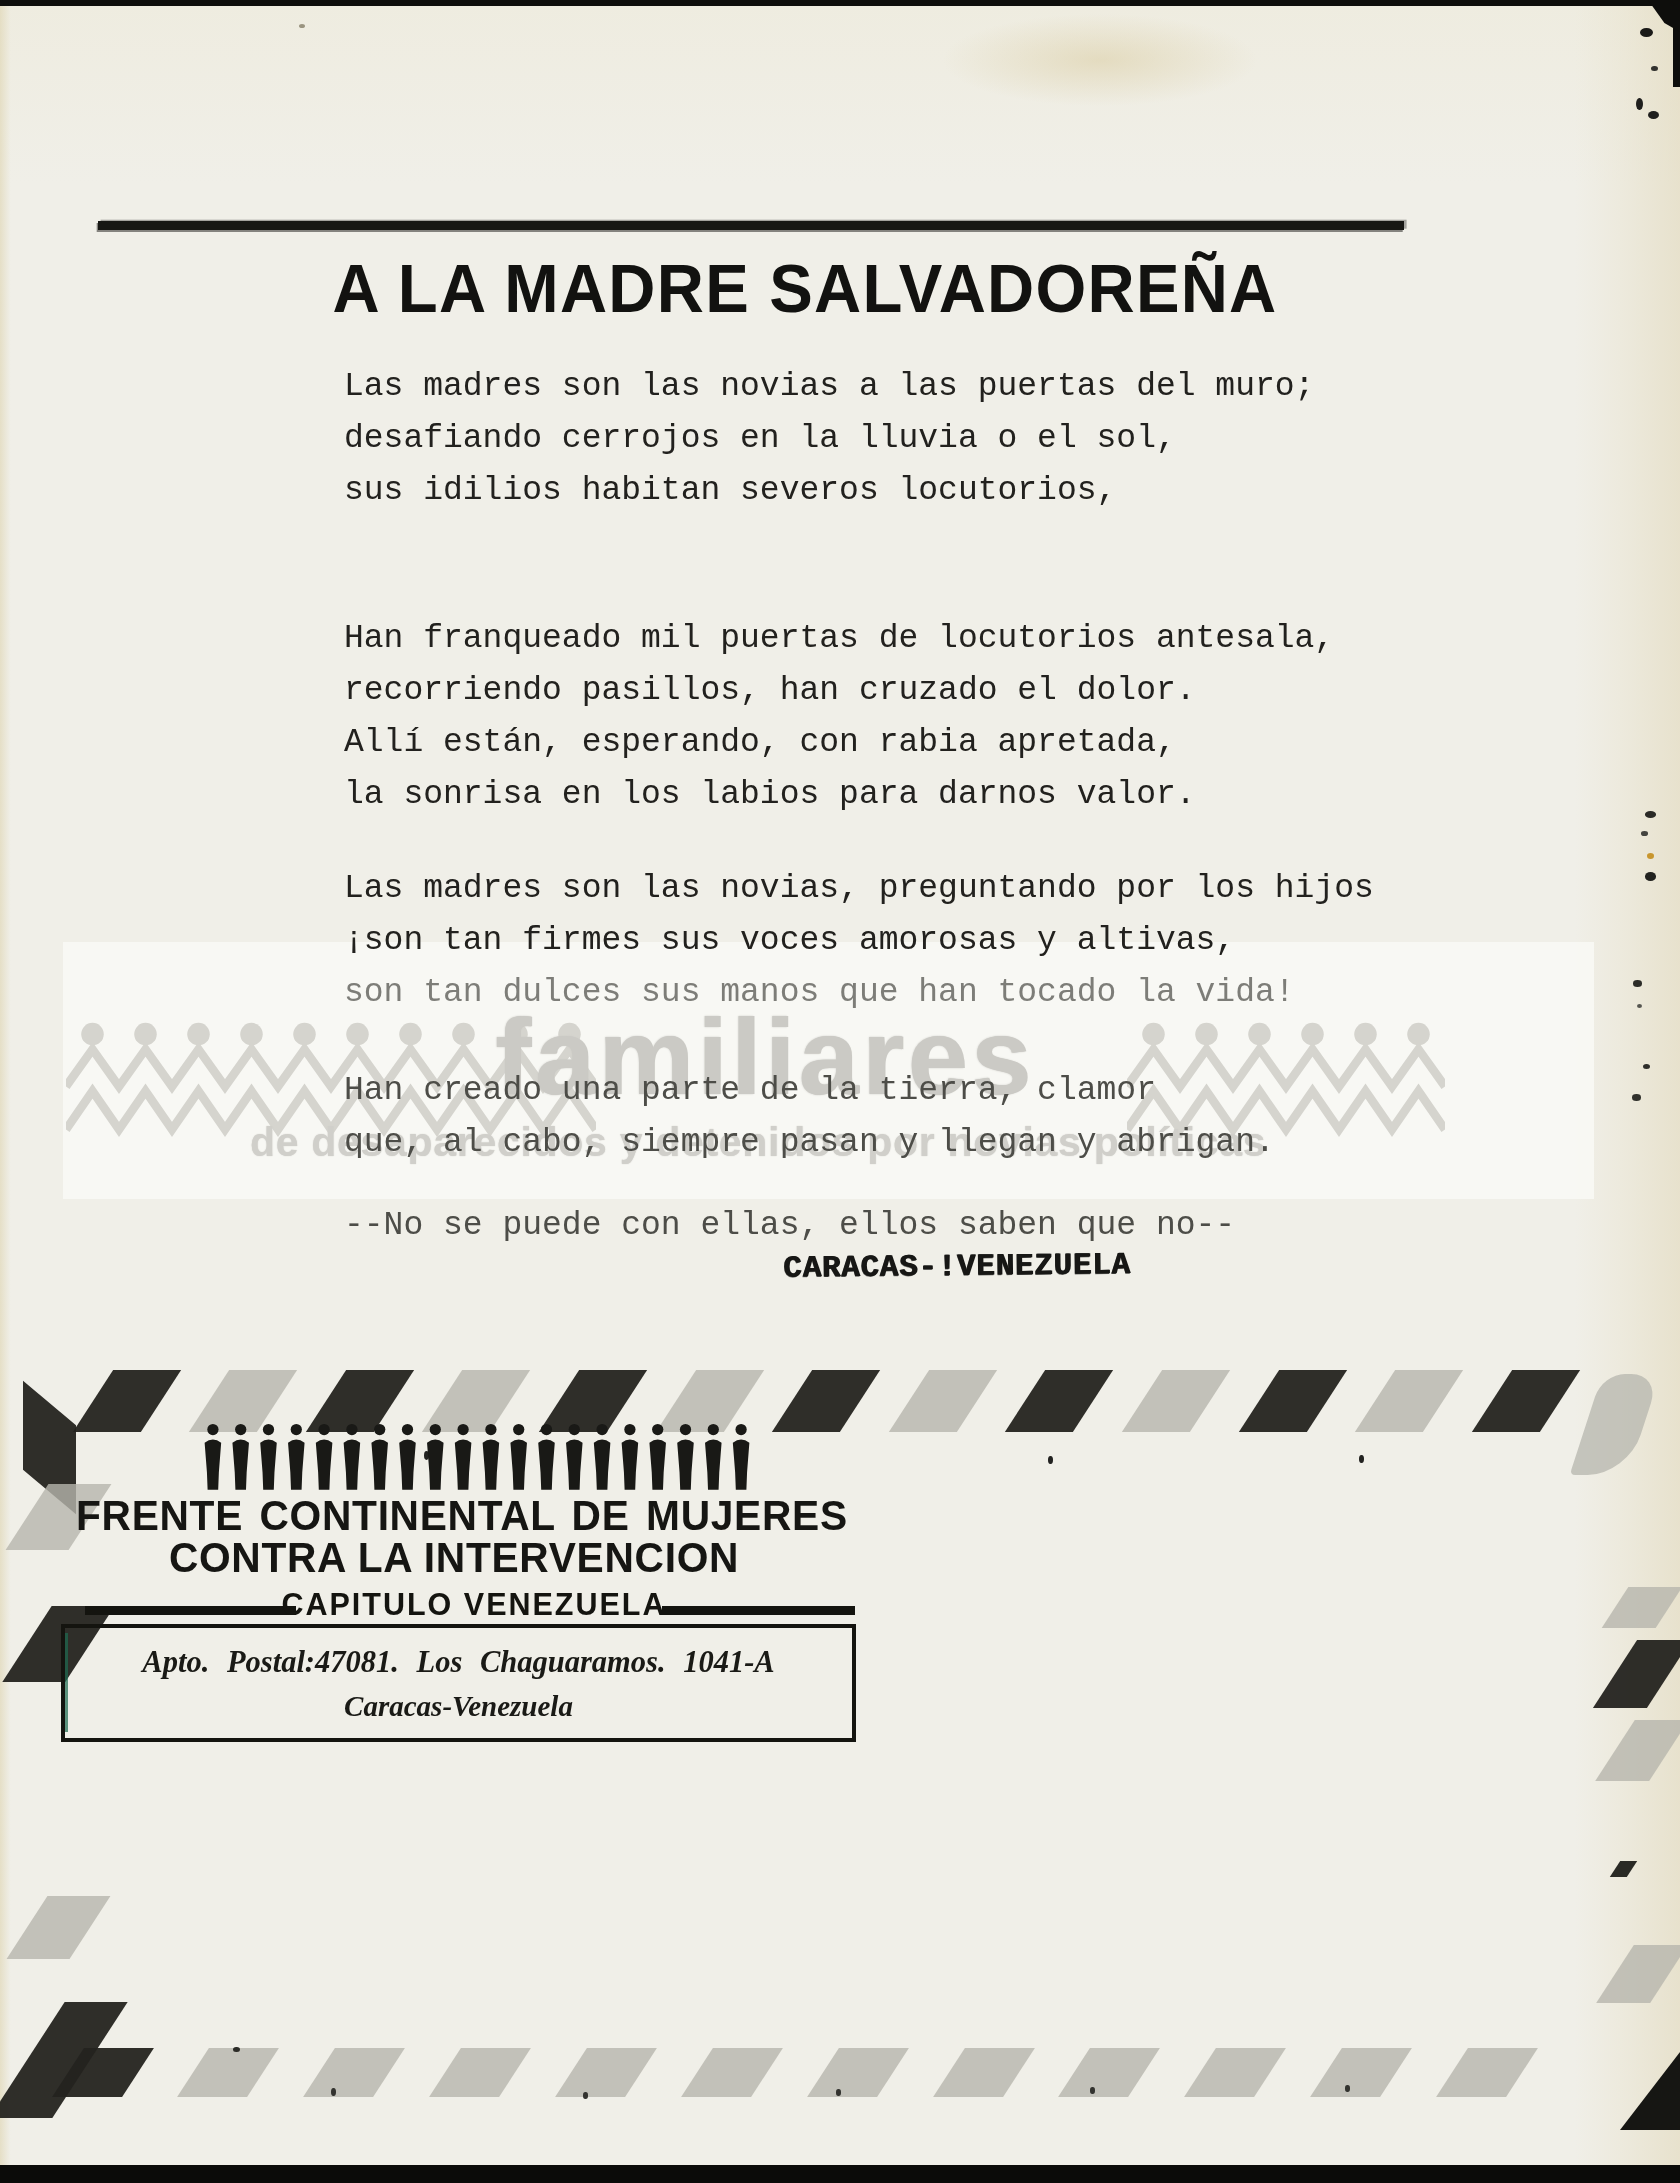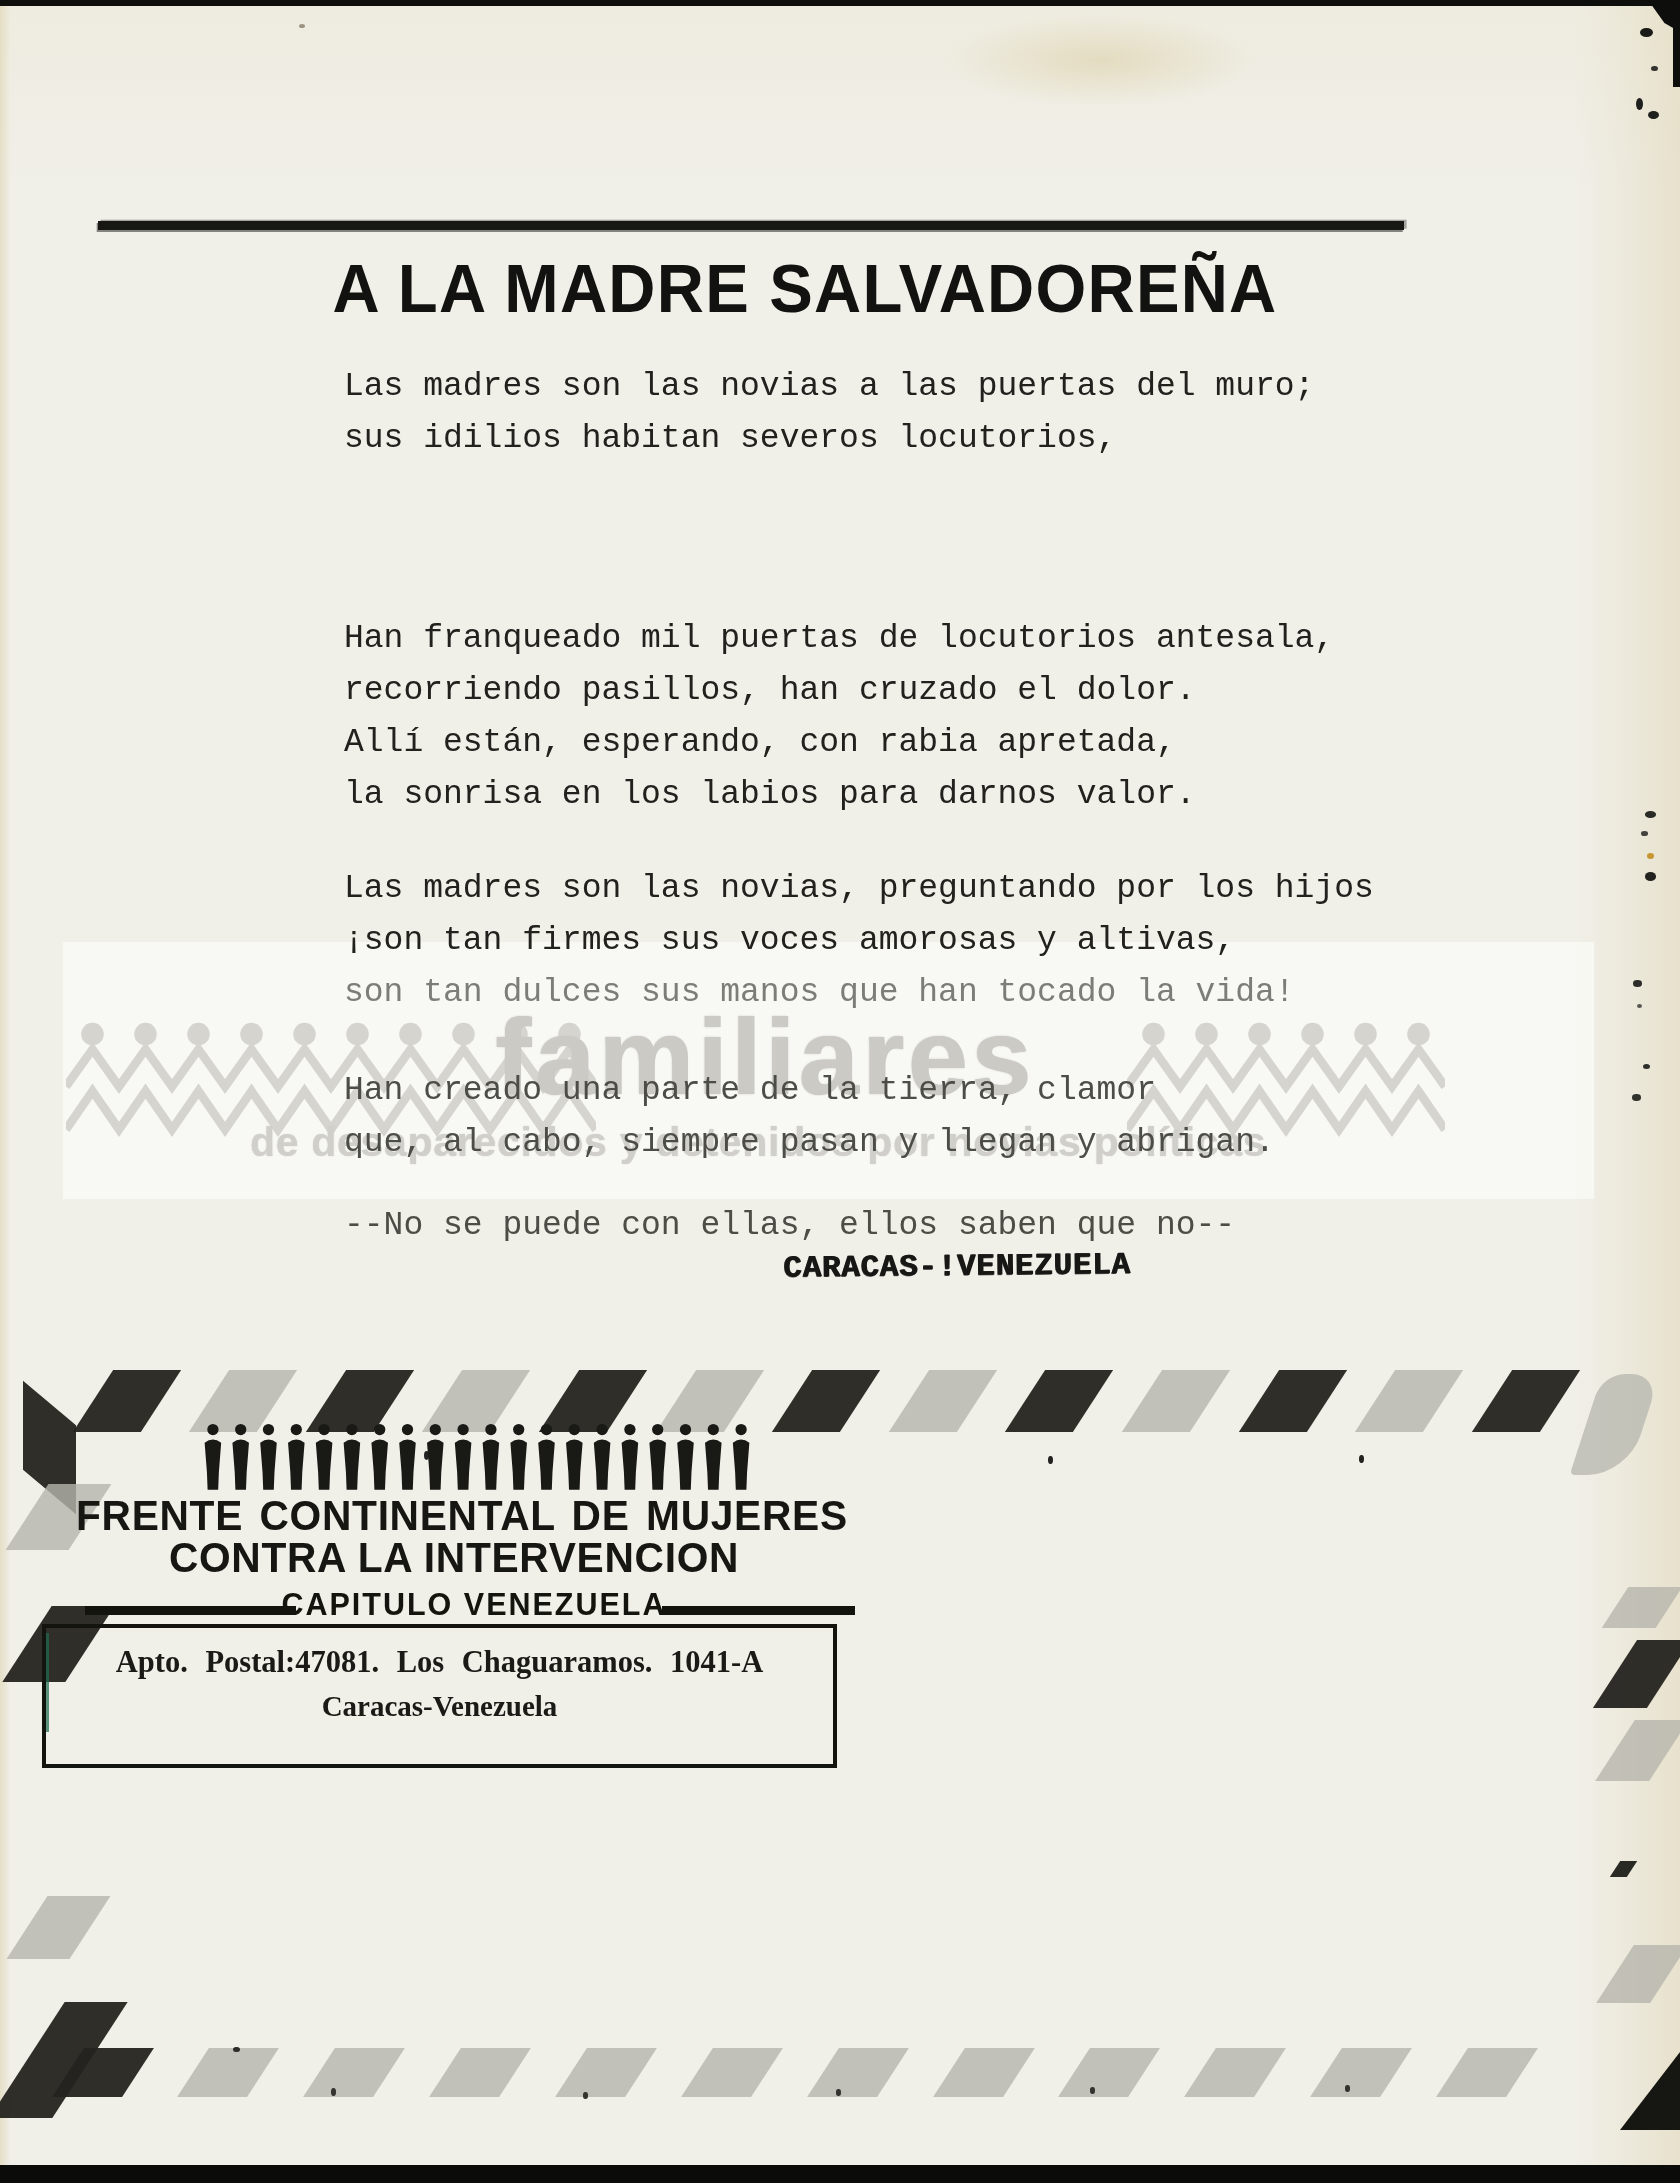--- a/index.html
+++ b/index.html
@@ -61,22 +61,22 @@
   .figures { position:absolute; left:199px; top:1422px; z-index:3; }
   .org1 { position:absolute; left:76px; top:1492px; font-size:42px; font-weight:bold; color:#161613;
           letter-spacing:0.7px; word-spacing:4.6px; transform:scaleX(.97); transform-origin:left top; white-space:nowrap; }
   .org2 { position:absolute; left:454px; top:1534px; transform:translateX(-50%) scaleX(.97);
           font-size:42px; font-weight:bold; color:#161613; letter-spacing:0.7px; white-space:nowrap; }
   .chapter { position:absolute; left:474px; top:1587px; transform:translateX(-50%); font-size:30.5px;
              font-weight:bold; letter-spacing:2px; color:#14140f; white-space:nowrap; }
   .rule-chap { position:absolute; top:1606px; height:9.3px; background:#14140f; }
   .rule-chap.l { left:85px; width:211px; }
   .rule-chap.r { left:662px; width:193px; }
-  .addr-box { position:absolute; left:42px; top:1624px; width:795px; height:144px;
-              border:4px solid #14140f; z-index:2; }
+  .addr-box { position:absolute; left:61px; top:1624px; width:795px; height:118px;
+              border:4px solid #14140f; z-index:2;font-style:italic; }
   .addr-green { position:absolute; left:0; top:5.3px; width:3.3px; height:99px; background:#1c6b50; opacity:.7; }
   .addr1 { position:absolute; left:50%; top:17px; transform:translateX(-50%);
            font-family:"Liberation Serif", serif; font-weight:bold; font-size:30.5px; color:#1a1a16;
            word-spacing:10px; white-space:nowrap; }
   .addr2 { position:absolute; left:50%; top:62px; transform:translateX(-50%);
            font-family:"Liberation Serif", serif; font-weight:bold; font-size:29px; color:#1a1a16; white-space:nowrap; }
   .speck { position:absolute; border-radius:50%; }
 </style>
 </head>
 <body>
@@ -111,20 +111,21 @@
     </svg>
   <div class="wm-word">familiares</div>
   <div class="wm-sub">de desaparecidos y detenidos por novias políticas</div>
 
   <div class="rule-title"></div>
   <h1 class="title">A LA MADRE SALVADOREÑA</h1>
 
   <div id="poem">
       <div class="stanza" style="top: 361px;">
         <div class="poem-line">Las madres son las novias a las puertas del muro;</div>
+        <div class="poem-line">desafiando cerrojos en la lluvia o el sol,</div>
         <div class="poem-line">sus idilios habitan severos locutorios,</div>
       </div>
       <div class="stanza" style="top: 613px;">
         <div class="poem-line">Han franqueado mil puertas de locutorios antesala,</div>
         <div class="poem-line">recorriendo pasillos, han cruzado el dolor.</div>
         <div class="poem-line">Allí están, esperando, con rabia apretada,</div>
         <div class="poem-line">la sonrisa en los labios para darnos valor.</div>
       </div>
       <div class="stanza" style="top: 863px;">
         <div class="poem-line">Las madres son las novias, preguntando por los hijos</div>

